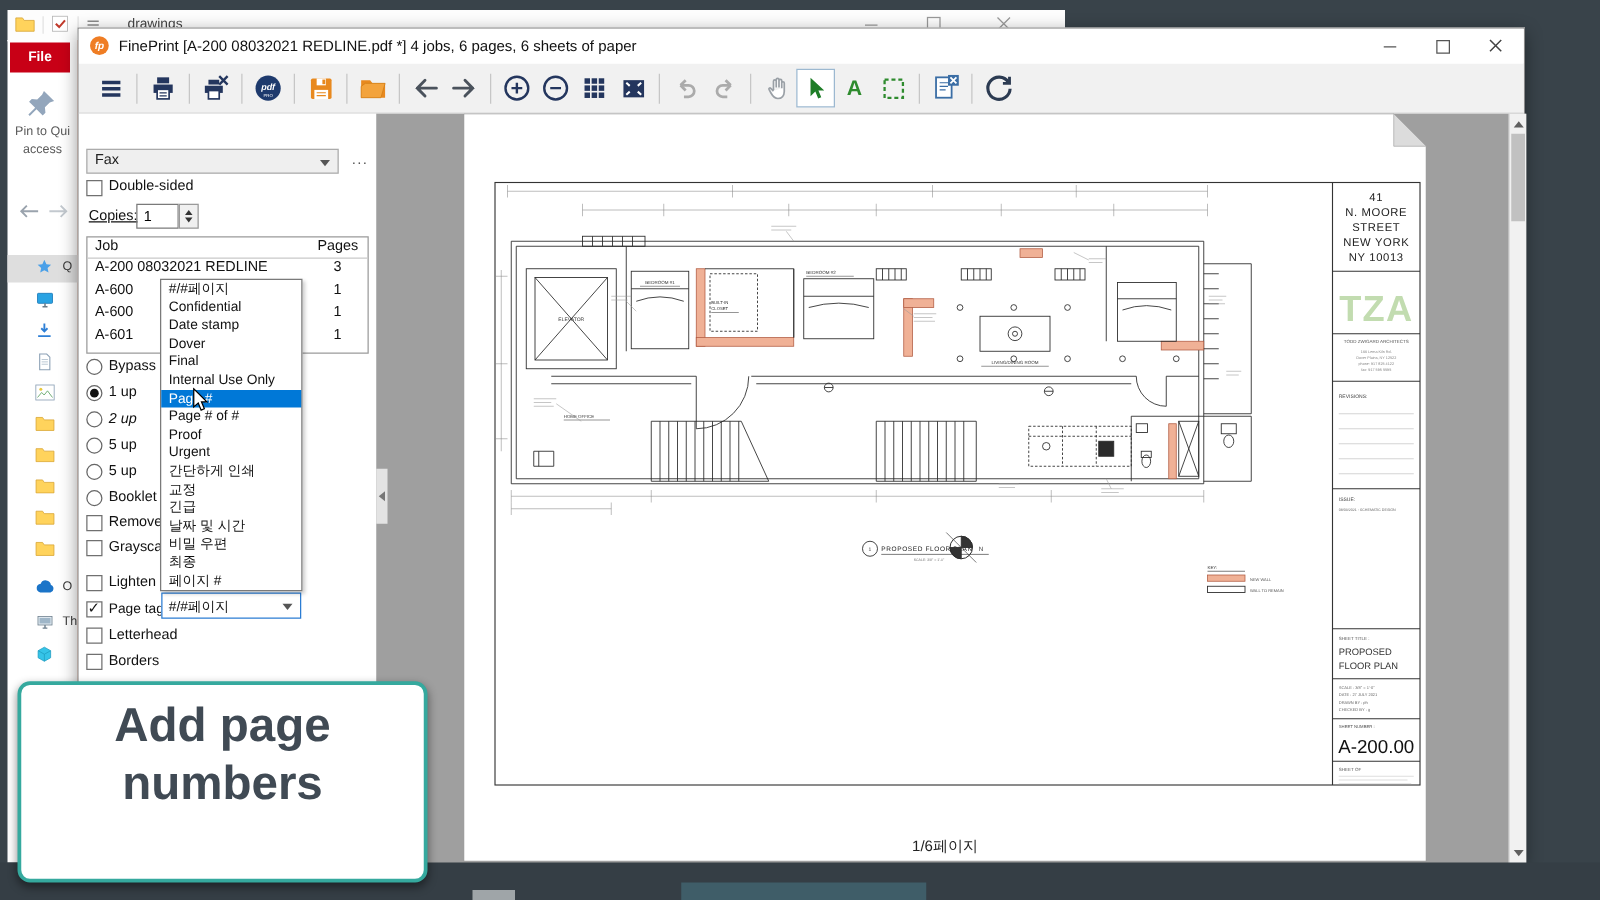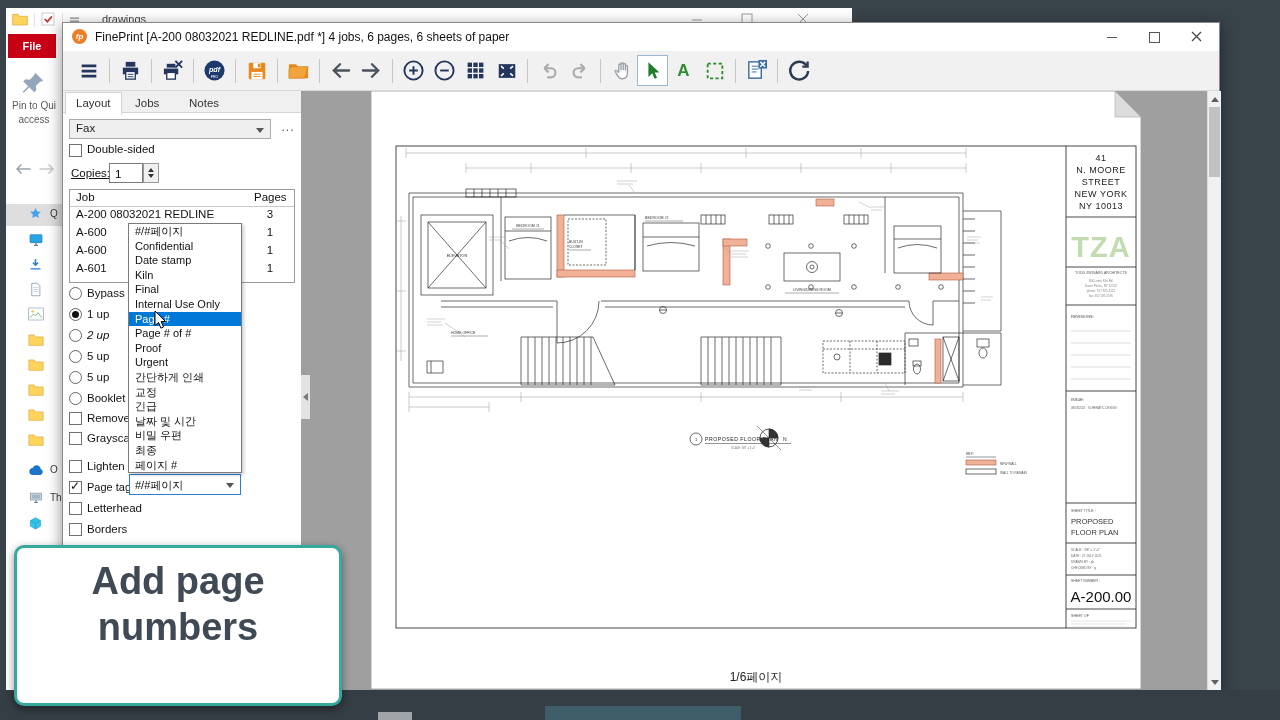--- a/index.html
+++ b/index.html
@@ -377,25 +377,20 @@
       <i class="tsep"></i>
       <div class="tbtn">
           <svg width="23" height="23" viewBox="0 0 24 24">
             <path d="M20.5 7A9.3 9.3 0 1 0 22 12.5" stroke="#2c3b52" stroke-width="2.6" fill="none"></path>
             <path d="M21.5 2.5V8H16" stroke="#2c3b52" stroke-width="2.4" fill="none"></path>
           </svg>
         </div>
     </div>
 
     <div id="fp-left">
-      <div id="tabstrip">
-        <span class="tab active" style="left:2px;">Layout</span>
-        <span class="tab" style="left:62px;">Jobs</span>
-        <span class="tab" style="left:116px;">Notes</span>
-      </div>
       <div class="fsel">
         <span class="v">Fax</span>
         <span class="chev"></span>
       </div>
       <div id="more-dots">...</div>
 
       <div class="optrow" style="top:52px;">
         <span class="cb" style="top:1px;"></span>
         <span class="lbl">Double-sided</span>
       </div>
@@ -484,21 +479,21 @@
       <div id="ptcombo">
         <span class="v">#/#페이지</span>
         <span class="chev" style="top:8px;"></span>
       </div>
     </div>
 
     <div id="tagmenu">
       <div class="mi">#/#페이지</div>
       <div class="mi">Confidential</div>
       <div class="mi">Date stamp</div>
-      <div class="mi">Kiln</div>
+      <div class="mi">Dover</div>
       <div class="mi">Final</div>
       <div class="mi">Internal Use Only</div>
       <div class="mi sel">Page #</div>
       <div class="mi">Page # of #</div>
       <div class="mi">Proof</div>
       <div class="mi">Urgent</div>
       <div class="mi">간단하게 인쇄</div>
       <div class="mi">교정</div>
       <div class="mi">긴급</div>
       <div class="mi">날짜 및 시간</div>

